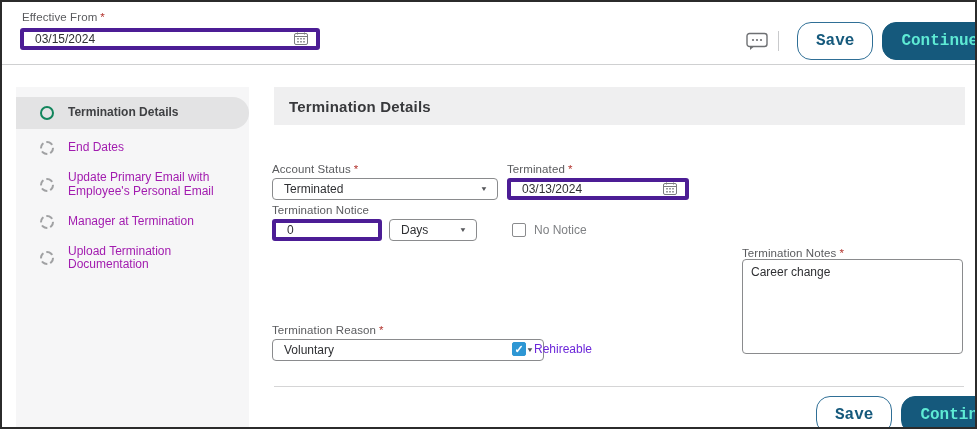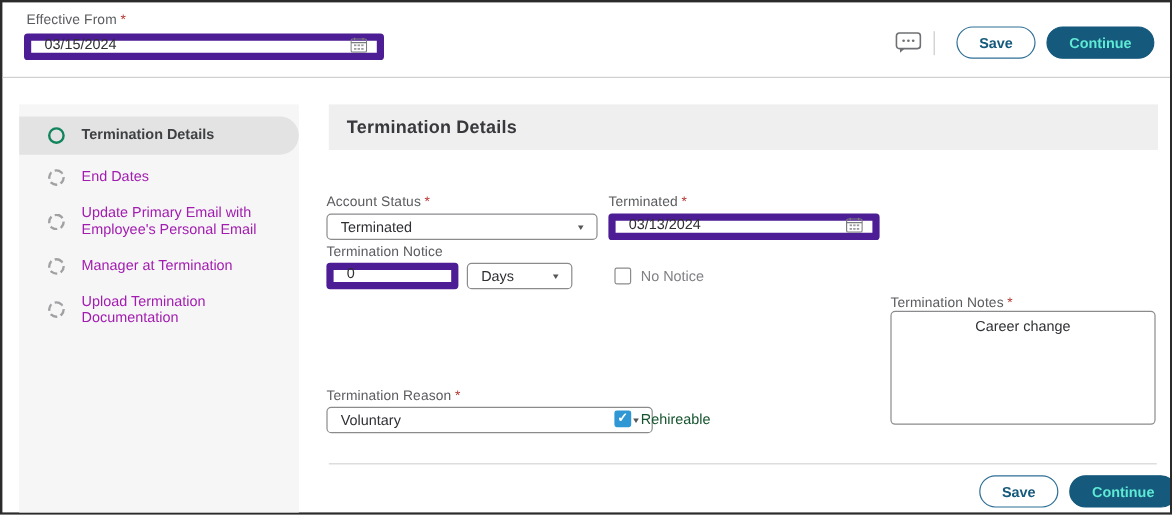--- a/index.html
+++ b/index.html
@@ -8,34 +8,34 @@
   .frame {
     position:relative; width:977px; height:429px;
     border:2px solid #2b2b2b; background:#fff; overflow:hidden;
   }
   .lbl { font-size:11.5px; color:#5a5b5e; letter-spacing:.1px; }
   .req { color:#b3352f; margin-left:3px; font-size:11.5px; }
   
   .eff-label { position:absolute; left:20px; top:9px; }
   .eff-input { position:absolute; left:18px; top:26px; width:300px; height:22px; }
   .text-box {
-    display:flex; align-items:flex-end; width:100%; height:100%;
-    border:6px solid #4c1d95; border-radius:3px; background:#fff; padding:0 8px 0 11px;
+    display:flex; align-items:flex-start; width:100%; height:100%;
+    border:4px solid #4c1d95; border-radius:3px; background:#fff; padding:0 8px 0 11px;
   }
   .text-box input {
     flex:1; border:none; outline:none; background:transparent;
     font-family:"Liberation Sans", sans-serif; font-size:12px; color:#2f3033; min-width:0;
   }
   .cal-icon { flex:0 0 auto; width:14px; height:13px; display:block; }
   .top-right { position:absolute; left:744px; top:20px; display:flex; align-items:center; }
   .comment-icon { width:22px; height:19px; display:block; margin-right:10px; cursor:pointer; }
   .vdiv { width:1px; height:20px; background:#c9cacc; margin-right:18px; }
   .btn {
-    height:27px; border-radius:14px; padding:0 18px;
-    font-family:Liberation Sans, sans-serif; font-size:12px; font-weight:700;
+    height:38px; border-radius:14px; padding:0 18px;
+    font-family:Liberation Mono, monospace; font-size:16px; font-weight:700;
     display:inline-flex; align-items:center; justify-content:center; cursor:pointer;
   }
   .btn-outline { background:#fff; border:1.5px solid #2f6f96; color:#15597c; margin-right:9px; }
   .btn-fill { background:#15597c; border:1.5px solid #15597c; color:#5eead4; }
   .hdiv-top { position:absolute; left:0; top:62px; width:977px; height:1px; background:#cfd0d1; }
   
   .sidebar {
     position:absolute; left:14px; top:85px; width:233px; height:342px;
     background:#f6f6f7; padding-top:10px;
   }
@@ -72,21 +72,21 @@
   .chk {
     width:14px; height:14px; border:1px solid #8a8b8d; border-radius:2px; background:#fff;
     margin-right:8px; display:flex; align-items:center; justify-content:center;
   }
   .chk.checked { background:#2e97d4; border-color:#2e97d4; color:#fff; font-size:11px; font-weight:700; line-height:1; }
   .chk-label { font-size:12px; color:#7f8184; }
   .notes-area {
     position:absolute; left:740px; top:257px; width:221px; height:95px;
     border:1px solid #8a8b8d; border-radius:4px; background:#fff;
     font-family:"Liberation Sans", sans-serif; font-size:12px; color:#2f3033;
-    padding:5px 8px; resize:none; outline:none;text-align:center;
+    padding:5px 8px; resize:none; outline:none;
   }
   .hdiv-bottom { position:absolute; left:272px; top:384px; width:690px; height:1px; background:#d5d5d6; }
   .footer-btns { position:absolute; left:814px; top:394px; display:flex; align-items:center; }
 </style>
 </head>
 <body>
 
 <div class="frame">
 
   <div class="eff-label lbl">
@@ -158,21 +158,21 @@
     <span>Account Status</span><span class="req">*</span>
   </div>
   <div class="sel" style="left:270px; top:176px; width:226px;">
     <span>Terminated</span>
     <span class="chev">▼</span>
   </div>
 
   <div class="f-label lbl" style="left:505px; top:161px;">
     <span>Terminated</span><span class="req">*</span>
   </div>
-  <div class="date-box" style="left:505px; top:176px; width:226px;">
+  <div class="date-box" style="left:505px; top:176px; width:182px;">
     <div class="text-box">
       <input type="text" value="03/13/2024" style="">
       <svg class="cal-icon" viewBox="0 0 14 13">
         <rect x="0.5" y="1.5" width="13" height="11" rx="1.5" fill="none" stroke="#7a7c7e"></rect>
         <line x1="0.5" y1="4.5" x2="13.5" y2="4.5" stroke="#7a7c7e"></line>
         <line x1="3.5" y1="0.5" x2="3.5" y2="2.5" stroke="#7a7c7e"></line>
         <line x1="10.5" y1="0.5" x2="10.5" y2="2.5" stroke="#7a7c7e"></line>
         <g fill="#9a9c9e">
           <rect x="3" y="6" width="2" height="1.5"></rect>
             <rect x="6" y="6" width="2" height="1.5"></rect>
@@ -209,21 +209,21 @@
 
   <div class="f-label lbl" style="left:270px; top:322px;">
     <span>Termination Reason</span><span class="req">*</span>
   </div>
   <div class="sel" style="left:270px; top:337px; width:272px;">
     <span>Voluntary</span>
     <span class="chev">▼</span>
   </div>
   <div class="chk-row" style="left:510px; top:340px;">
     <span class="chk checked">✓</span>
-    <span class="chk-label" style="color:#14532d;">Rehireable</span>
+    <span class="chk-label" style="color:#6d28d9;">Rehireable</span>
   </div>
 
   <div class="hdiv-bottom"></div>
   <div class="footer-btns">
     <button class="btn btn-outline">Save</button>
     <button class="btn btn-fill">Continue</button>
   </div>
 
 </div>
 

